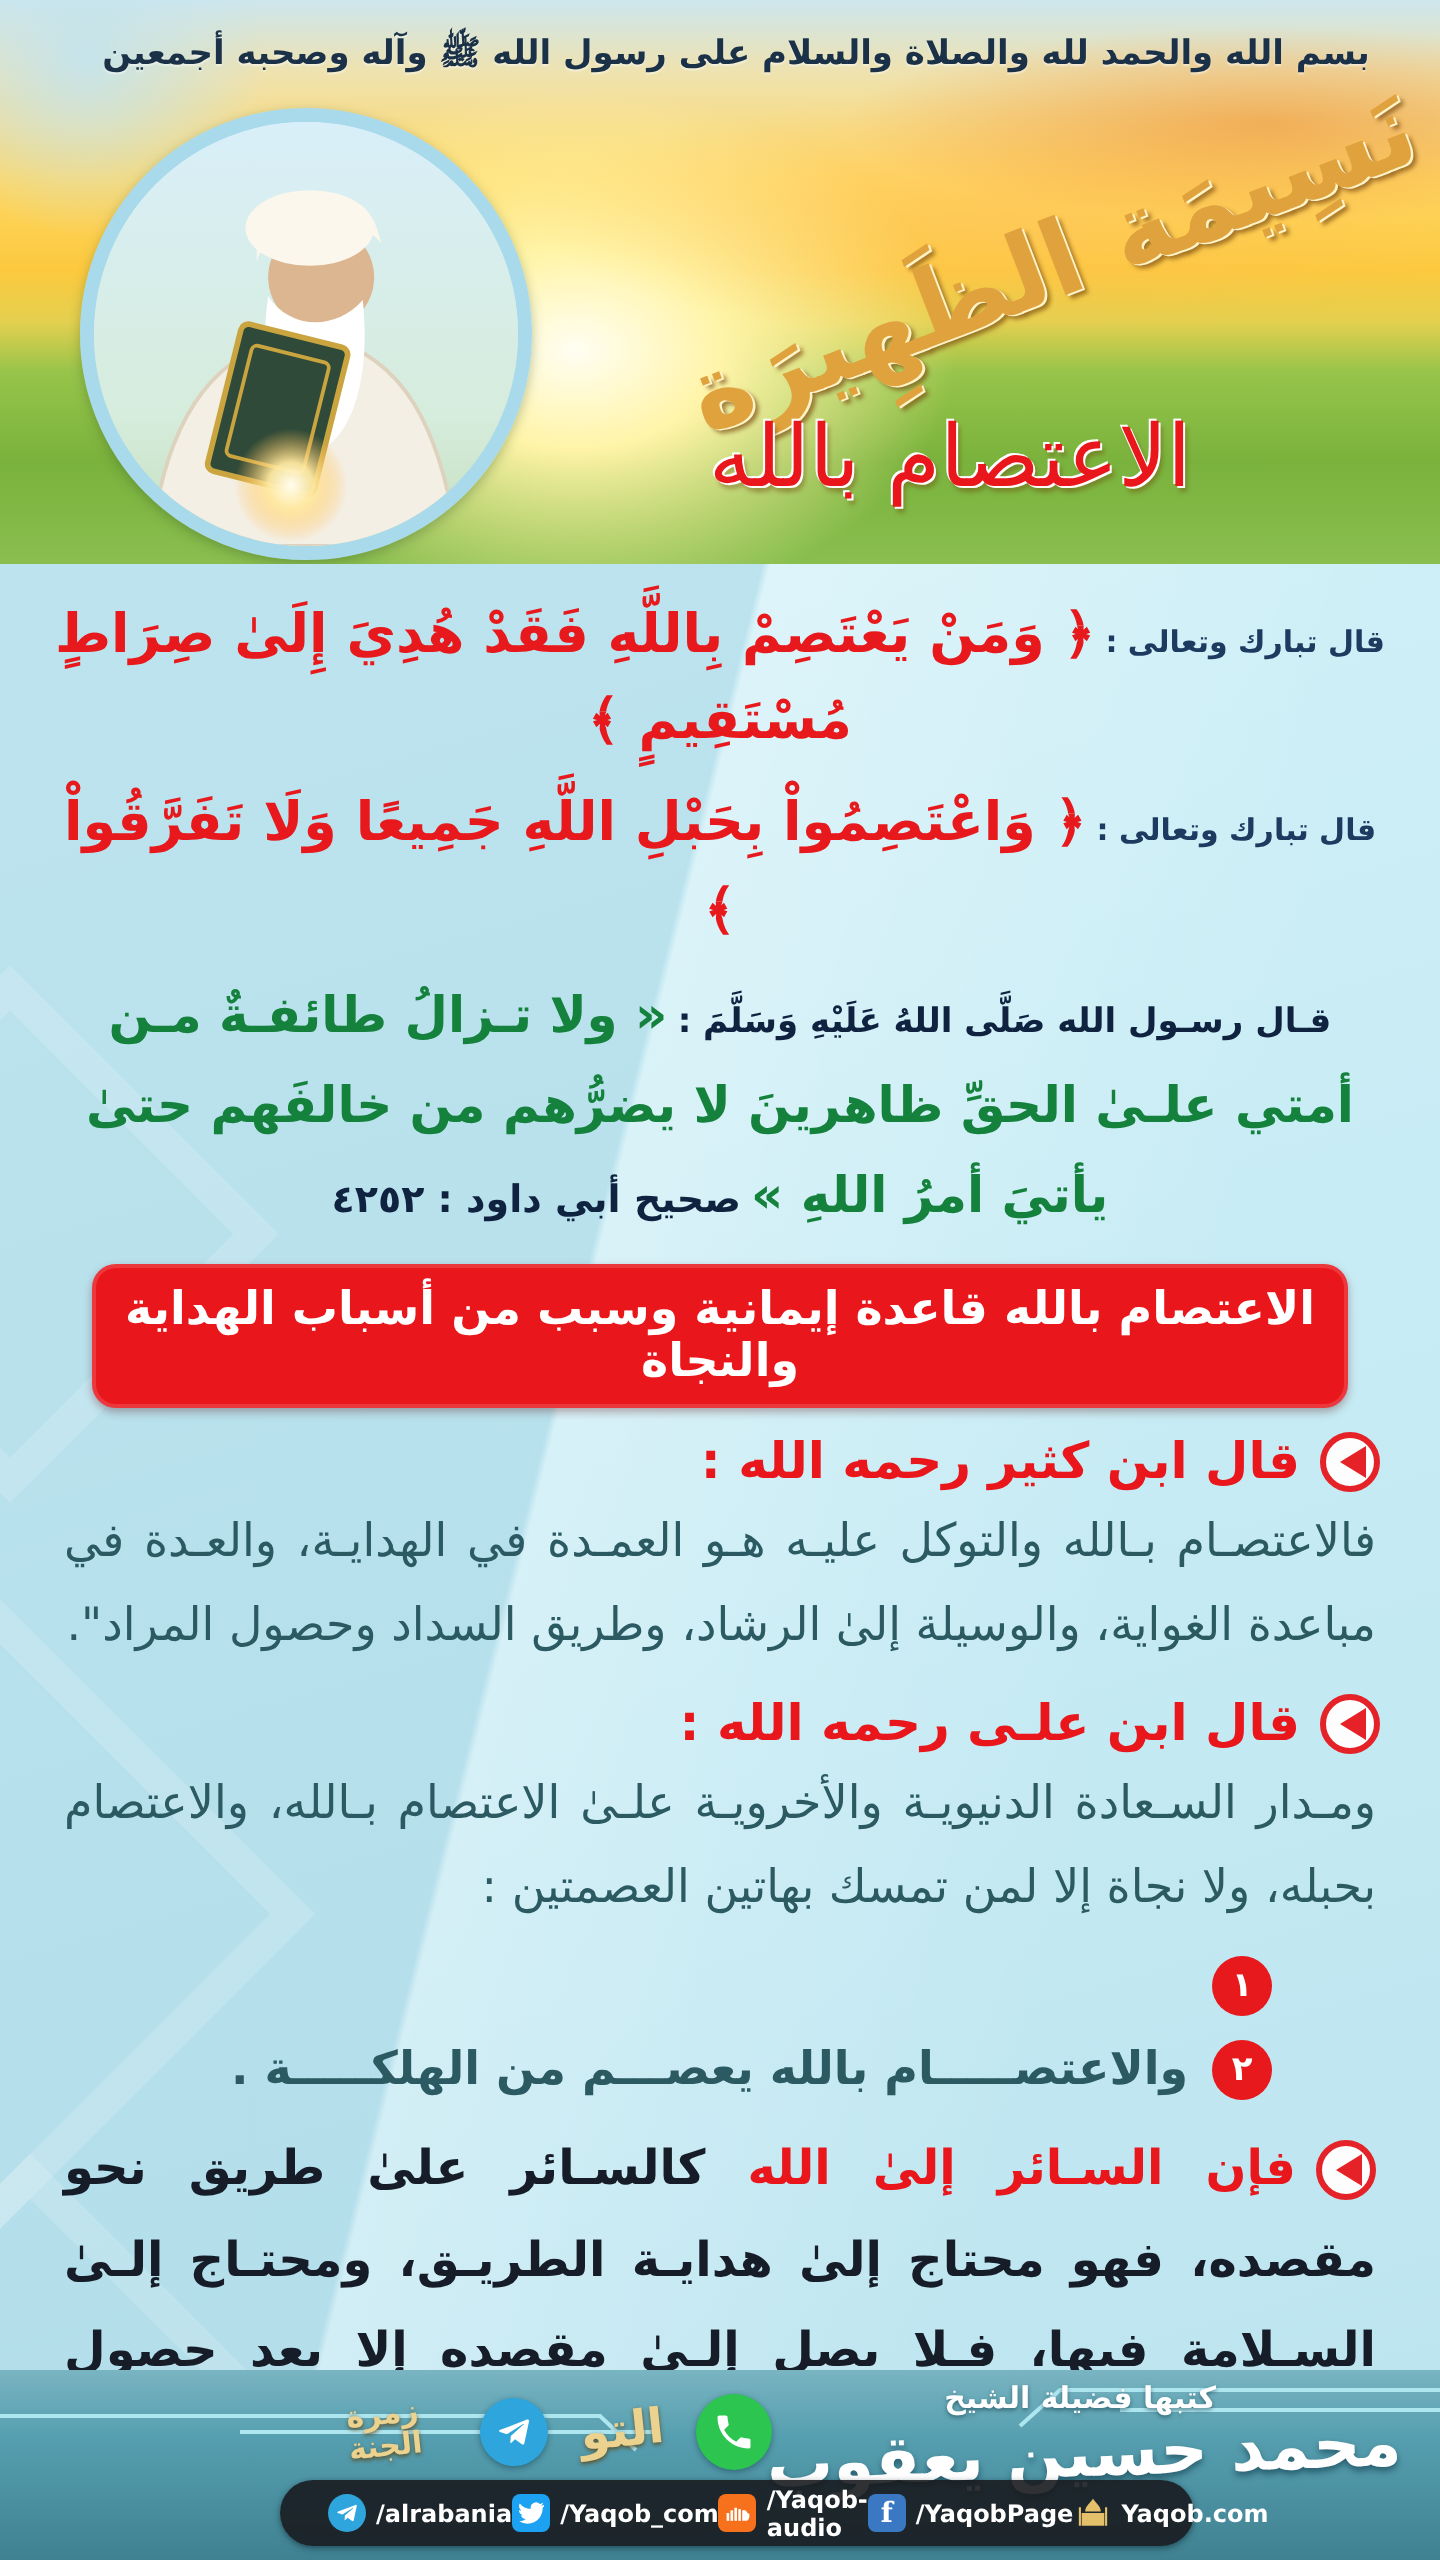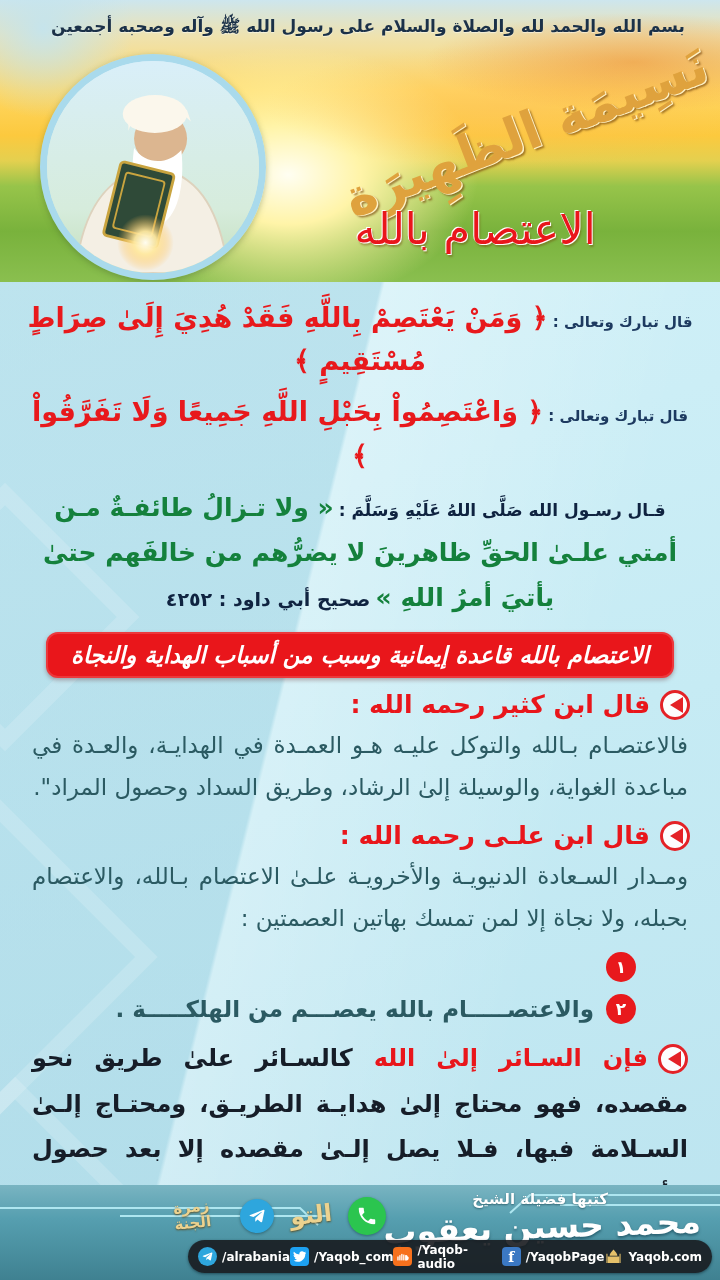--- a/index.html
+++ b/index.html
@@ -71,21 +71,20 @@
 
   .hadith { margin-top:8px; text-align:center; line-height:1.8; }
   .hadith-intro  { color:#0f2340; font-size:17px; font-weight:bold; }
   .hadith-text   { color:#14813c; font-size:25px; font-weight:bold; }
   .hadith-source { color:#0f2340; font-size:19px; font-weight:bold; }
 
   .banner {
     margin:12px auto 0; width:628px; background:#e9161b; border-radius:12px;
     padding:10px 10px; text-align:center; color:#ffffff; font-size:23px; font-weight:bold;
     box-shadow:0 2px 4px rgba(90,20,20,.35), inset 0 0 0 2px rgba(255,255,255,.15);
-    font-style:italic;
   }
 
   .q-heading {
     display:flex; align-items:center; gap:10px; margin:12px 4px 0;
     color:#e9161b; font-size:25px; font-weight:bold;
   }
   .bullet-icon {
     flex:0 0 auto; width:30px; height:30px; border-radius:50%;
     border:3px solid #e42227; background:#fdfdfd;
     display:flex; align-items:center; justify-content:center;
@@ -145,26 +144,25 @@
   .gold-small { font-size:15px; max-width:64px; }
   .gold-big   { font-size:24px; }
   .round-icon {
     border-radius:50%; display:flex; align-items:center; justify-content:center;
     box-shadow:0 1px 3px rgba(0,30,40,.4);
   }
   .tg-big { width:34px; height:34px; background:#2ea6dd; }
   .wa-big { width:38px; height:38px; background:#2bc54f; }
 
   .social-bar {
-    position:absolute; left:140px; bottom:7px; width:524px; height:33px;
+    position:absolute; left:140px; bottom:7px; width:457px; height:33px;
     background:rgba(24,27,31,.9); border-radius:17px;
     display:flex; align-items:center; justify-content:space-evenly;
-    direction:ltr; padding:0 10px;
+    direction:ltr; padding:0 24px;
     box-shadow:0 1px 3px rgba(0,20,30,.5);
-    margin-left:48px;
   }
   .social-item { display:flex; align-items:center; gap:5px;
                  color:#ffffff; font-size:12px; font-weight:bold; }
   .si { width:19px; height:19px; border-radius:4px;
         display:flex; align-items:center; justify-content:center; flex:0 0 auto; }
   .si-telegram { background:#2ea6dd; border-radius:50%; }
   .si-twitter  { background:#1da1f2; }
   .si-soundcloud { background:#f7711d; }
   .si-facebook { background:#3b78c3; color:#fff; font-size:14px; font-weight:bold;
                  font-family:"DejaVu Serif", serif; }

